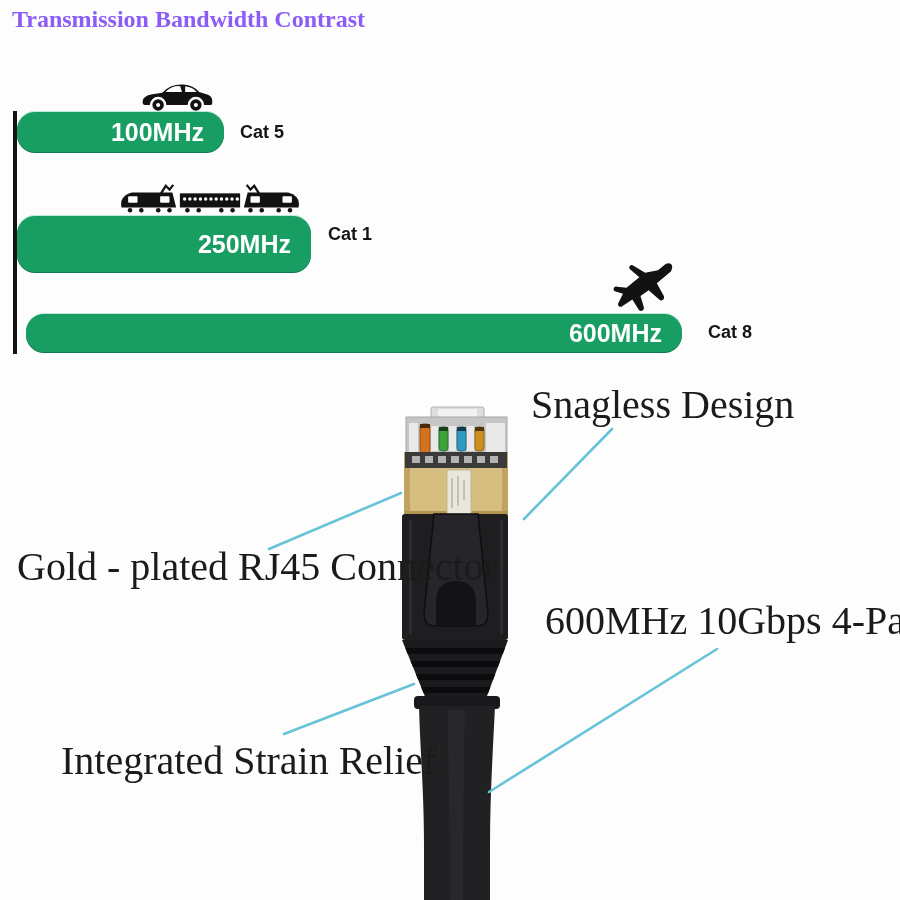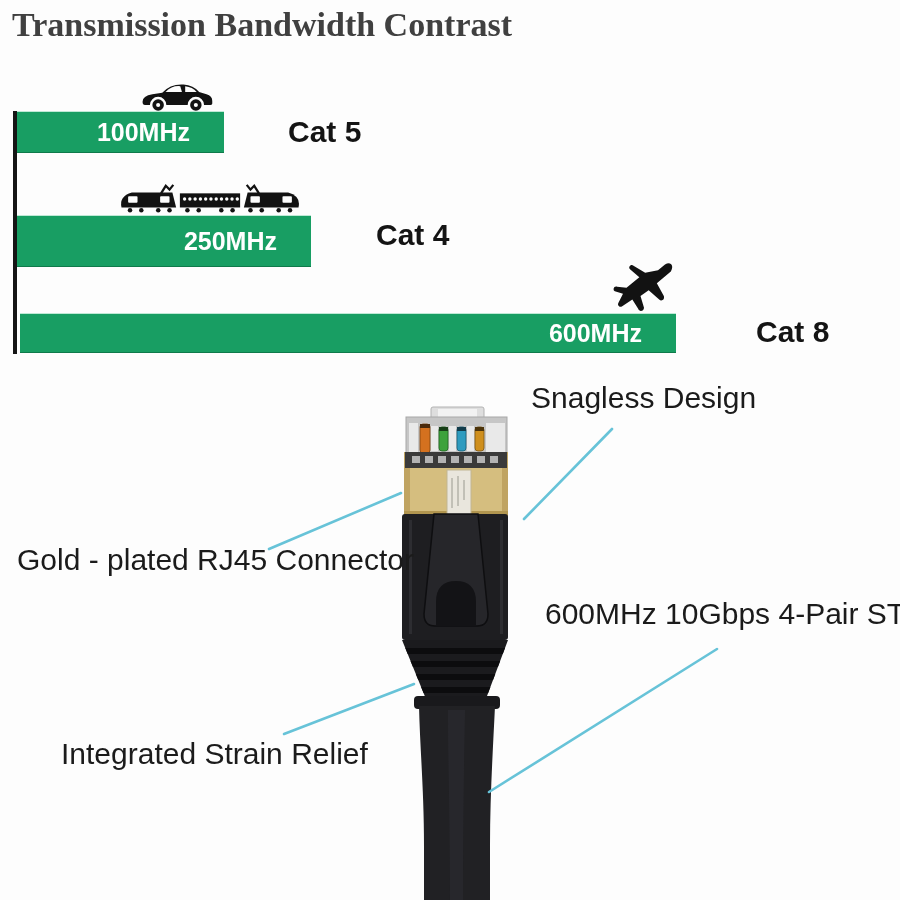--- a/index.html
+++ b/index.html
@@ -6,47 +6,47 @@
   body{
     width:900px;height:900px;position:relative;overflow:hidden;
     background:#fdfdfd;
     font-family:"Liberation Sans",sans-serif;
   }
   .abs{position:absolute;}
   
   .title{
     left:12px;top:6px;
     font-family:"Liberation Serif",serif;
-    font-weight:bold;font-size:34px;color:#404040;
+    font-weight:bold;font-size:24px;color:#8b5cf6;
     letter-spacing:0px;white-space:nowrap;
   }
   
   .axis{left:13px;top:111px;width:4px;height:243px;background:#151515;}
   .bar{
     background:#189e63;
     box-shadow:0 1px 0 #0f7a4b, 0 -1px 0 #bfe9d6;
     display:flex;align-items:center;justify-content:flex-end;
     color:#ffffff;font-weight:bold;font-size:25px;
-    padding-right:34px;box-sizing:border-box;
+    padding-right:20px;box-sizing:border-box;border-radius:18px;
   }
   .bar1{left:17px;top:112px;width:207px;height:40px;}
-  .bar2{left:17px;top:216px;width:294px;height:50px;}
-  .bar3{left:20px;top:314px;width:656px;height:38px;}
+  .bar2{left:17px;top:216px;width:294px;height:56px;}
+  .bar3{left:26px;top:314px;width:656px;height:38px;}
   .catlabel{
-    color:#141414;font-weight:bold;font-size:30px;line-height:40px;white-space:nowrap;margin-left:48px;
+    color:#141414;font-weight:bold;font-size:18px;line-height:40px;white-space:nowrap;
   }
   .cat1{left:240px;top:112px;}
   .cat2{left:328px;top:215px;line-height:39px;}
   .cat3{left:708px;top:313px;line-height:38px;}
   .icon-car{left:136px;top:79px;width:82px;height:34px;}
   .icon-train{left:111px;top:183px;width:198px;height:32px;}
   .icon-plane{left:593px;top:261px;width:88px;height:56px;}
   
   .callout{
-    color:#1b1b1b;font-size:30px;white-space:nowrap;
+    color:#1b1b1b;font-size:40px;white-space:nowrap;font-family:Liberation Serif, serif;
   }
   .co-snagless{left:531px;top:381px;}
   .co-gold{left:17px;top:543px;text-align:center;}
   .co-stp{left:545px;top:597px;}
   .co-strain{left:61px;top:737px;}
   
   .overlay{left:0;top:0;width:900px;height:900px;}
 </style>
 </head>
 <body>
@@ -103,21 +103,21 @@
       <circle cx="124" cy="29" r="2.4"></circle>
     <circle cx="143" cy="29" r="2.4"></circle>
       <circle cx="155" cy="29" r="2.4"></circle>
       <circle cx="173" cy="29" r="2.4"></circle>
       <circle cx="185" cy="29" r="2.4"></circle>
   </g>
 </svg>
 <div class="abs bar bar2">
   <span>250MHz</span>
 </div>
-<div class="abs catlabel cat2">Cat 4</div>
+<div class="abs catlabel cat2">Cat 1</div>
 
 <svg class="abs icon-plane" viewBox="0 0 64 48" aria-hidden="true">
   <path fill="#121212" d="M56,3 C61,0 64,4 61,9 L49,19 L55,30 C56,33 53,35 51,33 L42,25 L35,30 L38,40 C38,43 34,44 33,41 L28,33 L19,39 C17,40 15,38 16,36 L20,28 L13,26 C11,25 12,21 15,22 L23,23 L34,14 L26,7 C24,5 27,2 29,4 L39,10 L50,8 Z"></path>
 </svg>
 <div class="abs bar bar3">
   <span>600MHz</span>
 </div>
 <div class="abs catlabel cat3">Cat 8</div>
 
 <svg class="abs overlay" viewBox="0 0 900 900" aria-hidden="true">

